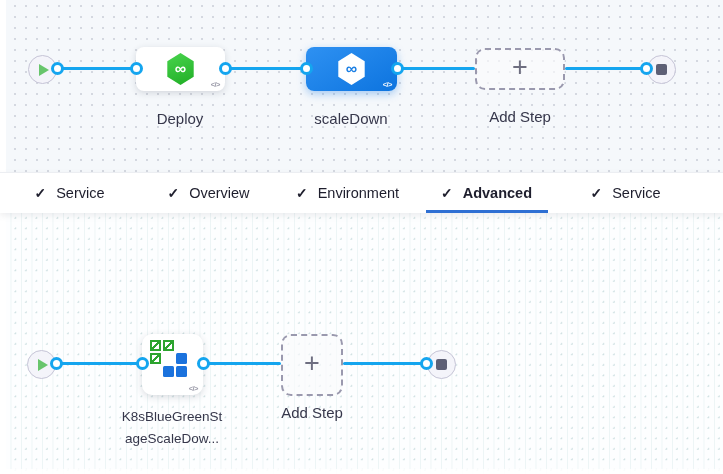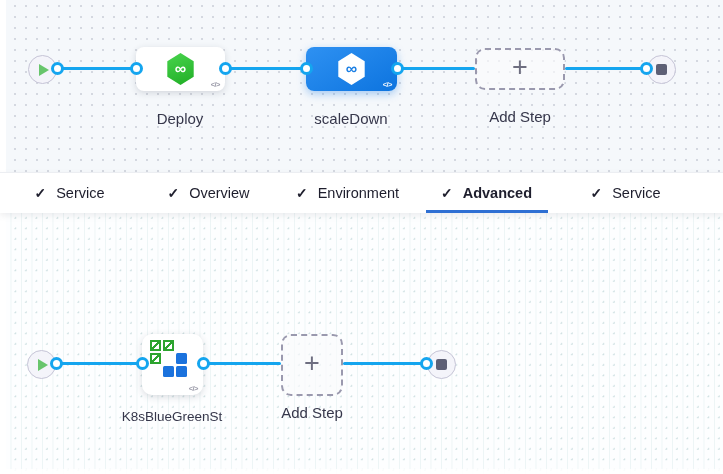--- a/index.html
+++ b/index.html
@@ -230,20 +230,21 @@
     <div class="sq green" style="left:13px; top:0;"></div>
     <div class="sq green" style="left:0;    top:13px;"></div>
     <div class="sq blue" style="left:26px; top:13px;"></div>
     <div class="sq blue" style="left:13px; top:26px;"></div>
     <div class="sq blue" style="left:26px; top:26px;"></div>
   </div>
   <span class="code-toggle">&lt;/&gt;</span>
 </div>
 <div class="step-name">
   <div>K8sBlueGreenSt</div>
+  <div>ageScaleDow...</div>
 </div>
 
 <div class="add-box" style="left:281px; top:334px; width:62px; height:62px;">
   <span class="plus">+</span>
 </div>
 <div class="node-label" style="left:312px; top:404px;">Add Step</div>
 
 <div class="term-node" style="left:427px; top:350px;">
   <div class="stop-sq"></div>
 </div>

